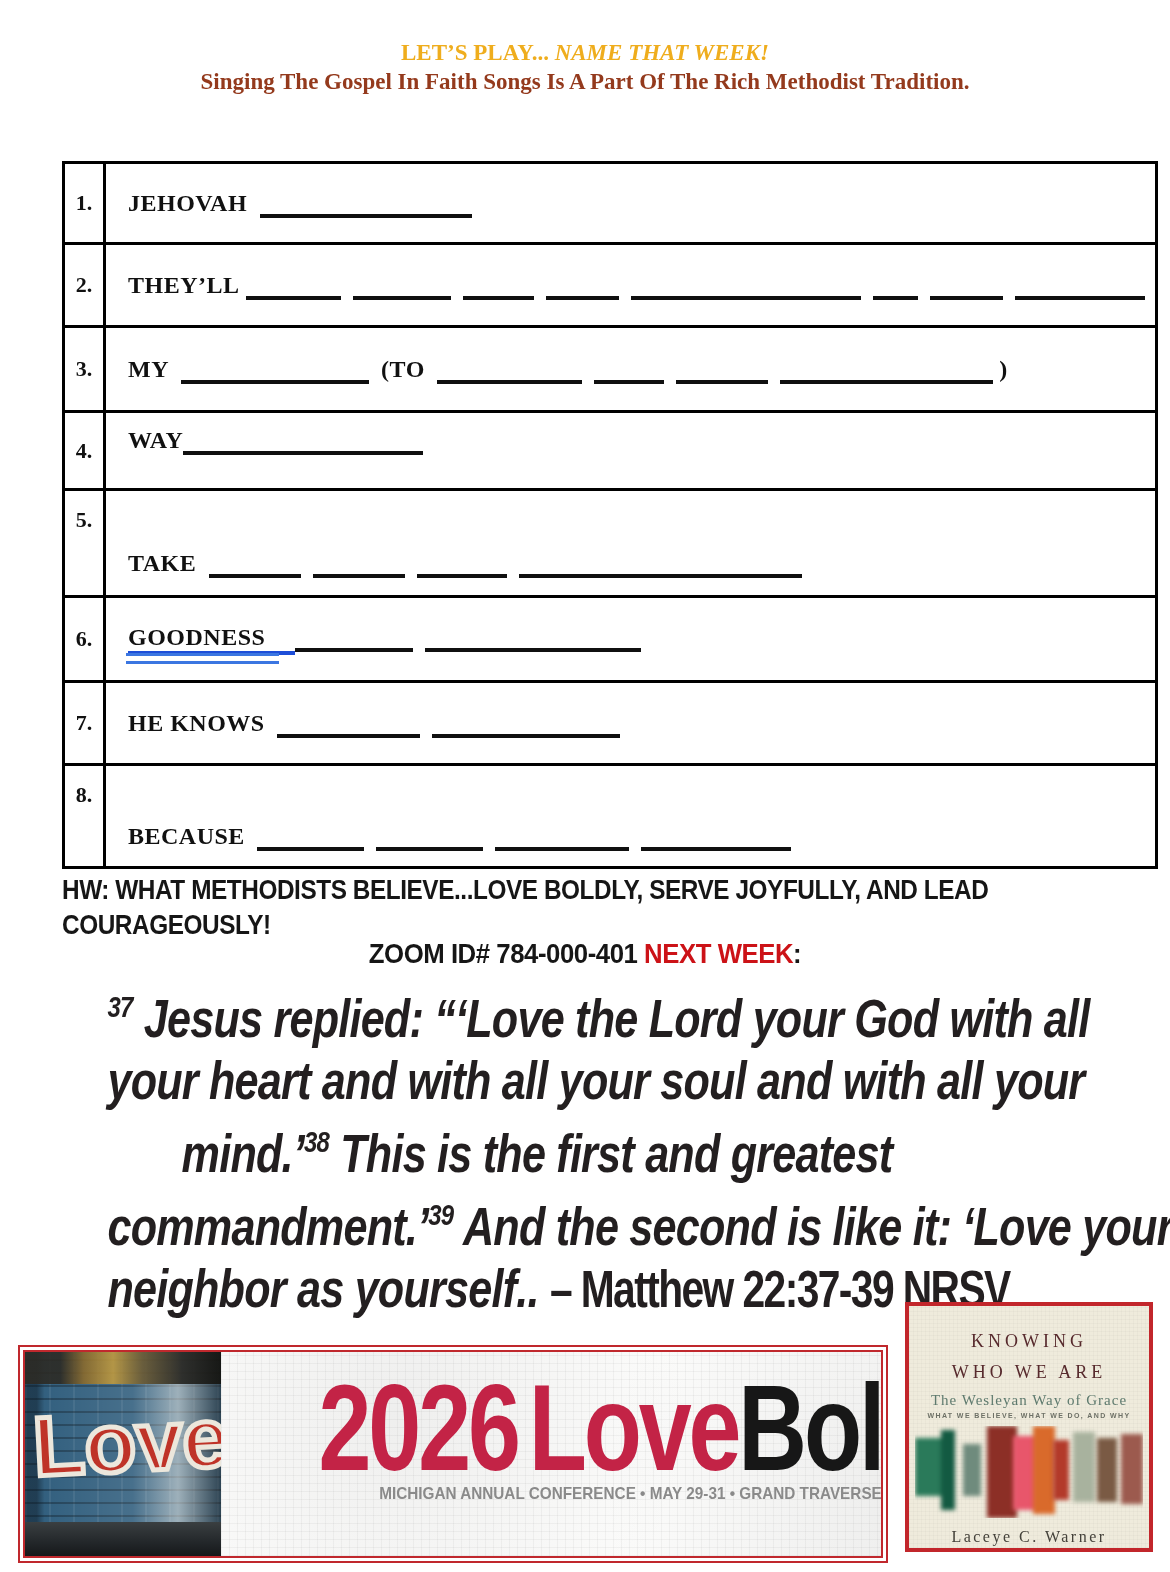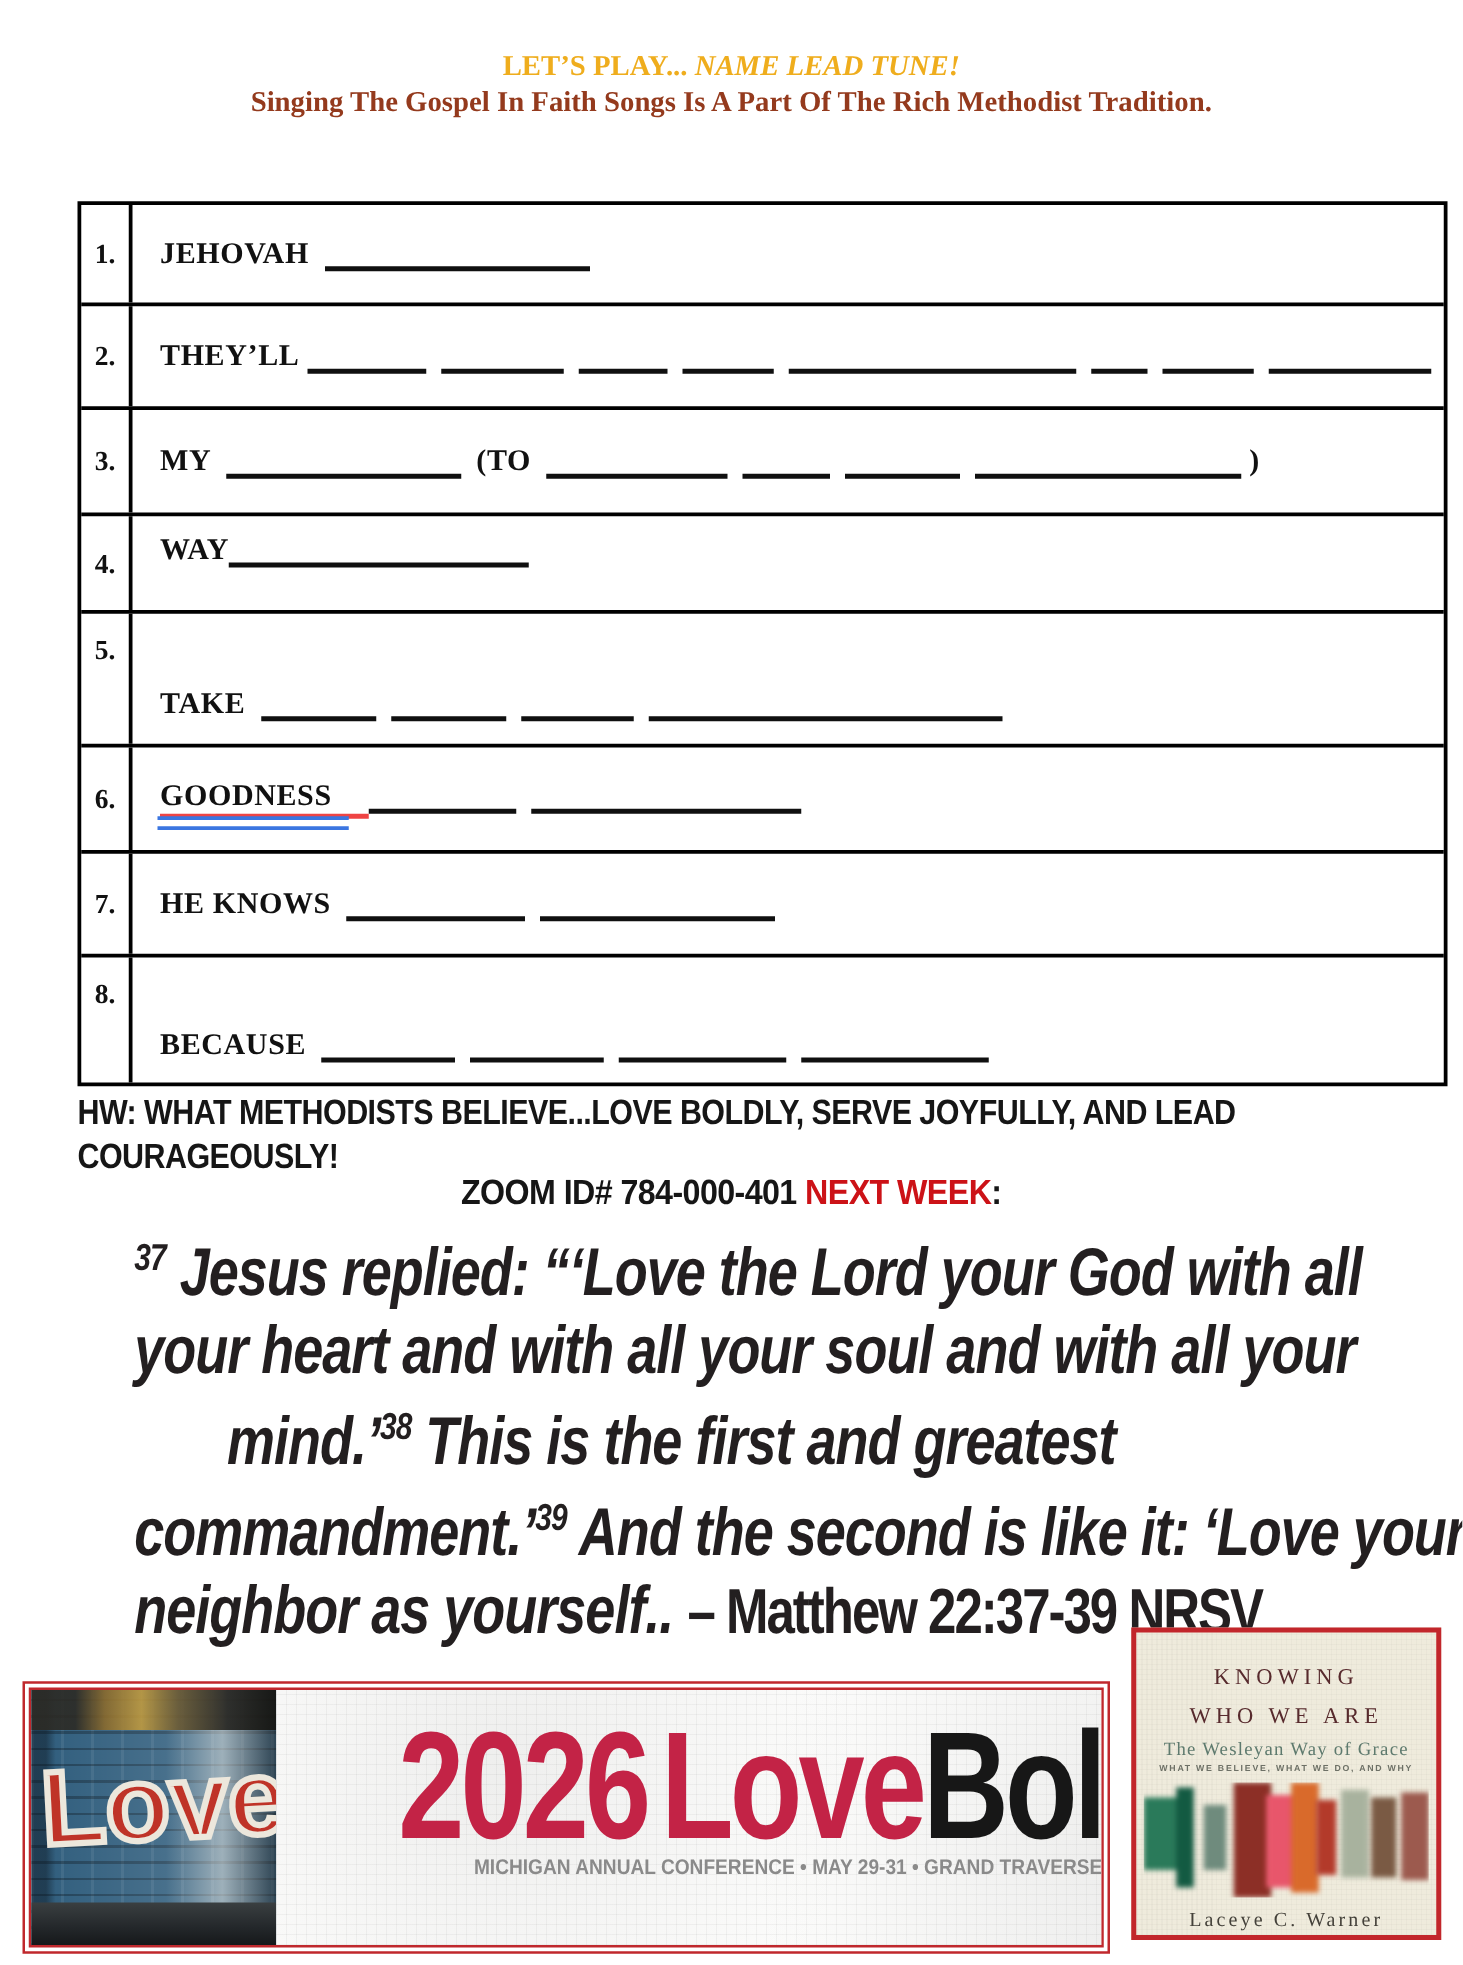--- a/index.html
+++ b/index.html
@@ -23,21 +23,21 @@
   .qtext{font-weight:bold;font-size:24px;color:#111;letter-spacing:.5px;}
   .bl{display:inline-block;border-bottom:4px solid #101010;height:15px;margin:0 6px;vertical-align:baseline;
       transform:translateY(7px);}
   .bl.flush{margin-left:0;}
   .qrow-1{height:78px;} .qrow-2{height:80px;} .qrow-3{height:82px;} .qrow-4{height:75px;}
   .qrow-5{height:104px;} .qrow-6{height:82px;} .qrow-7{height:80px;} .qrow-8{height:100px;}
   .qrow-4 .qcell{align-items:flex-start;padding-top:14px;}
   .qrow-5 .qcell{align-items:flex-end;padding-bottom:18px;}
   .qrow-8 .qcell{align-items:flex-end;padding-bottom:16px;}
   .qrow-5 .qnum,.qrow-8 .qnum{align-items:flex-start;padding-top:16px;}
-  .goodness{position:relative;border-bottom:4px solid #ef4444;padding-right:30px;display:inline-block;}
+  .goodness{position:relative;border-bottom:4px solid #1d4ed8;padding-right:30px;display:inline-block;}
   .goodness::after{content:"";position:absolute;left:-2px;right:16px;bottom:-13px;height:5px;
       border-top:3px solid var(--blue);border-bottom:3px solid var(--blue);}
   .hw{position:absolute;left:62px;top:872px;width:1145px;font-family:"Liberation Sans",sans-serif;
       font-weight:bold;font-size:28px;line-height:35px;color:#161616;letter-spacing:-.5px;
       transform:scaleX(.87);transform-origin:0 0;}
   .zoomline-wrap{position:absolute;left:0;top:938px;width:1170px;text-align:center;}
   .zoomline{display:inline-block;transform:scaleX(.92);transform-origin:50% 50%;
       font-family:"Liberation Sans",sans-serif;font-weight:bold;font-size:28px;color:#161616;letter-spacing:-.5px;}
   .zoomline .red{color:var(--red);}
 
@@ -117,21 +117,21 @@
   .b-sub{margin-top:2px;transform:scaleX(.9);transform-origin:50% 0;
       font-family:"Liberation Sans",sans-serif;font-weight:bold;font-size:17px;color:#8a8a8a;
       letter-spacing:0;white-space:nowrap;}
 </style>
 </head>
 <body>
 
 <div class="page">
 
   <header class="hdr">
-    <div class="hdr-title"><span class="t1">LET’S PLAY... </span><span class="t2">NAME LEAD TUNE!</span></div>
+    <div class="hdr-title"><span class="t1">LET’S PLAY... </span><span class="t2">NAME THAT WEEK!</span></div>
     <div class="hdr-sub">Singing The Gospel In Faith Songs Is A Part Of The Rich Methodist Tradition.</div>
   </header>
 
   <div class="qtable" id="qtable">
       <div class="qrow qrow-1">
         <div class="qnum">1.</div>
         <div class="qcell">
           <div class="qline"><span class="qtext">JEHOVAH </span><span class="bl" style="width: 212px;"></span></div>
         </div>
       </div>

